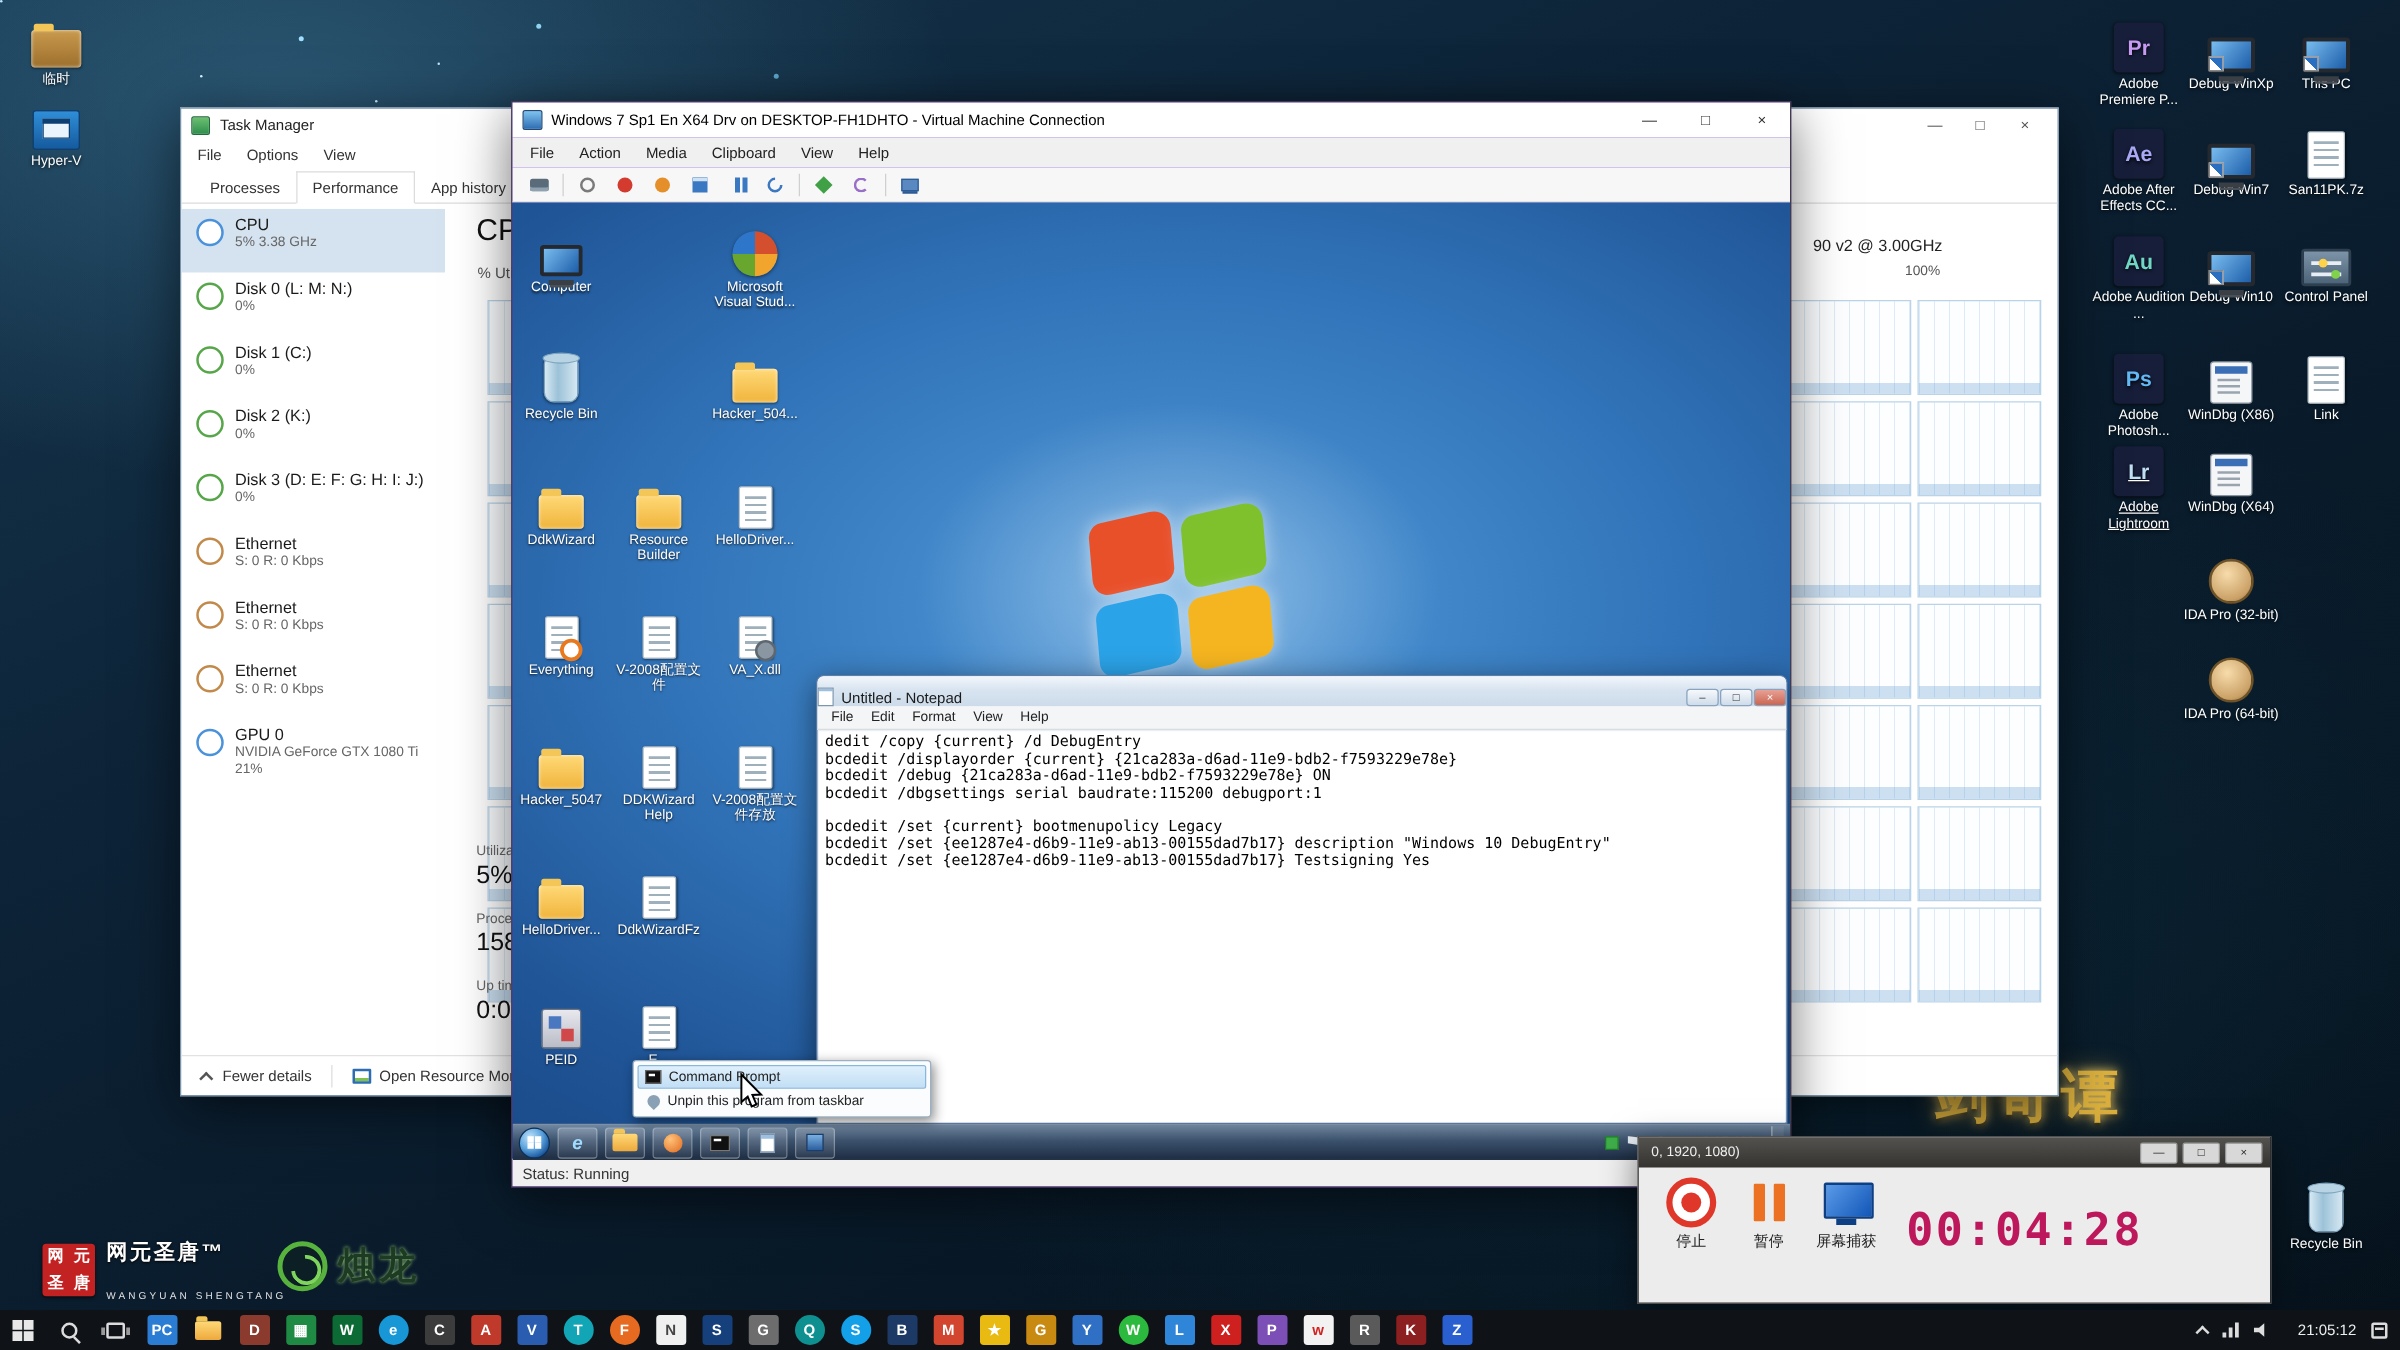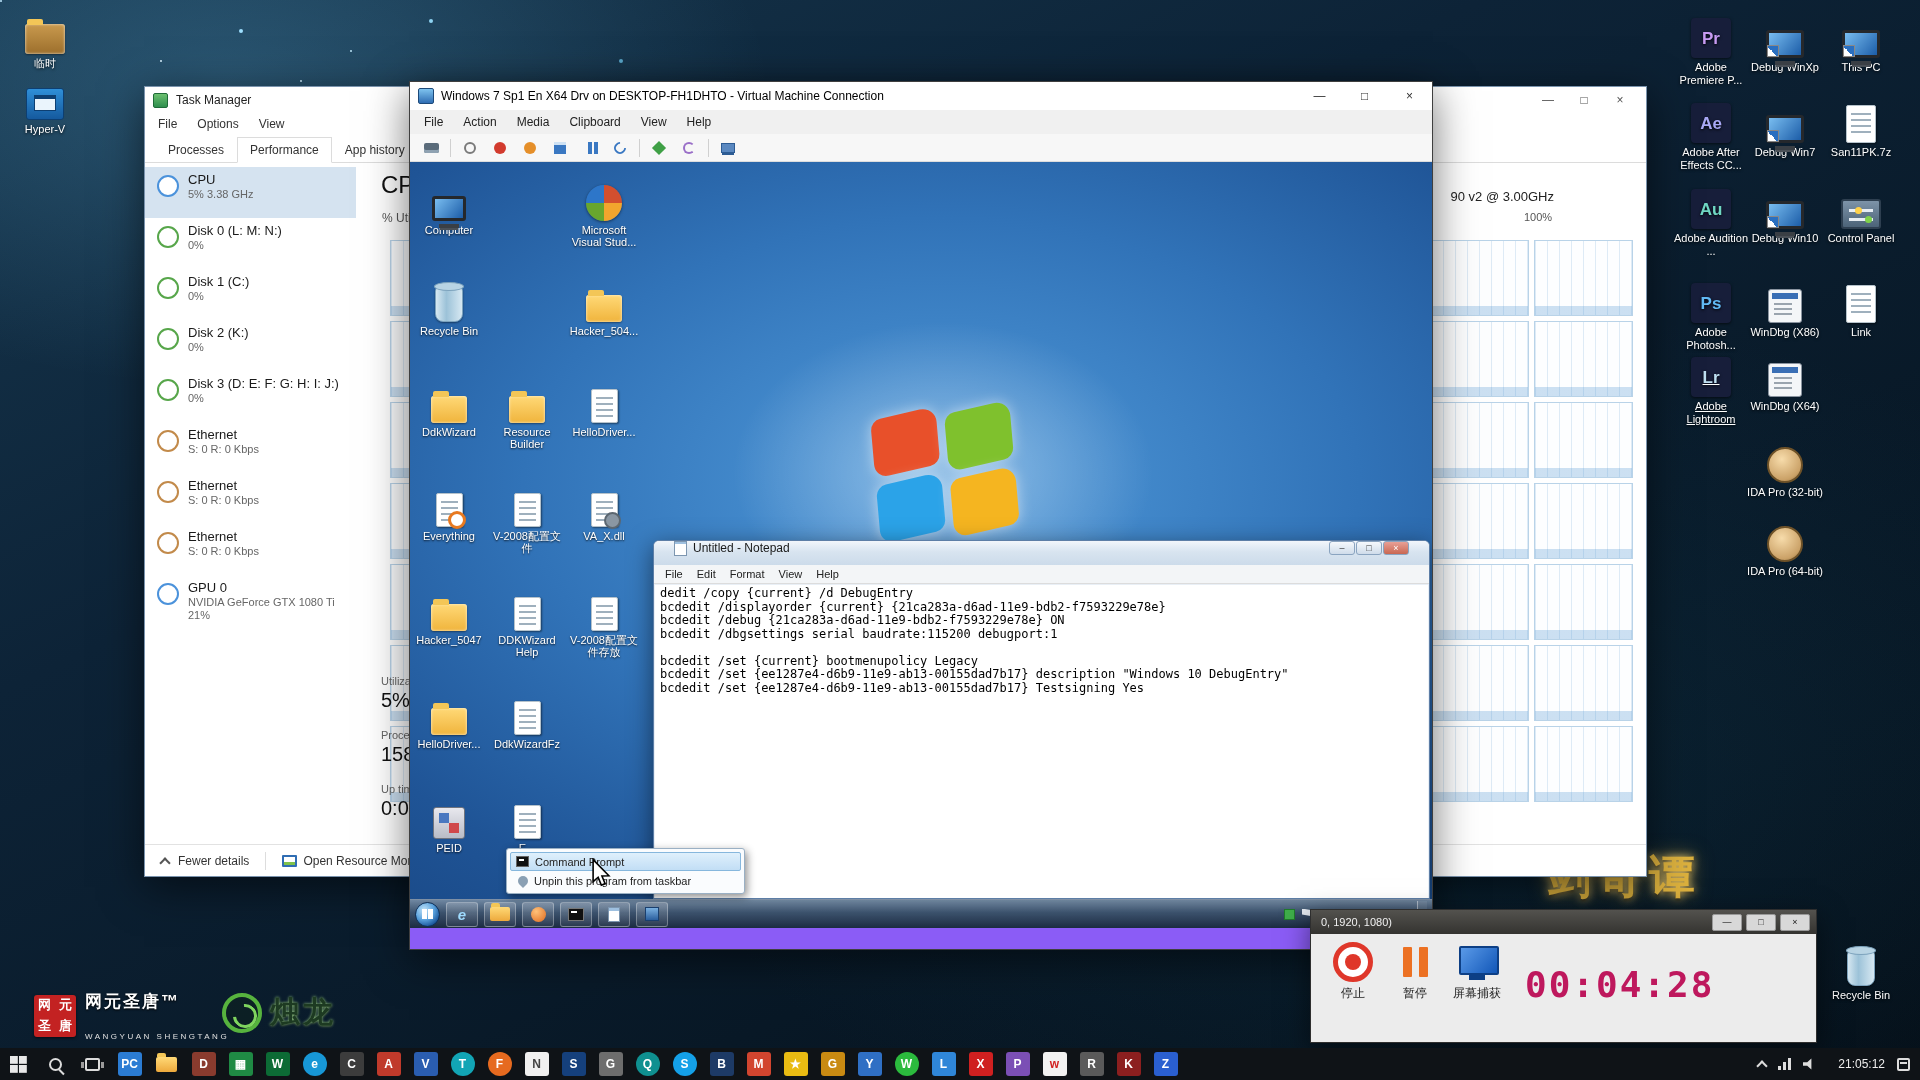--- a/index.html
+++ b/index.html
@@ -85,21 +85,21 @@
 .tm-gbox{border:1px solid #b9d3e8;background:
  linear-gradient(to top, rgba(76,146,208,.28) 9px, transparent 9px),
  repeating-linear-gradient(90deg, rgba(150,190,225,.30) 0 1px, transparent 1px 12px),#fdfeff}
 .tm-sl{font-size:11px;color:#666}
 .tm-sv{font-size:20px;color:#111}
 .tm-footer{position:absolute;left:0;right:0;bottom:0;height:32px;border-top:1px solid #e2e2e2;display:flex;align-items:center;font-size:12px;color:#333}
 .chev-up{width:8px;height:8px;border-left:2px solid #555;border-top:2px solid #555;transform:rotate(45deg);margin:4px 9px 0 16px}
 .tm-div{width:1px;height:18px;background:#ddd;margin:0 16px}
 .tm-rm-icon{width:15px;height:12px;border:2px solid #2f6db3;border-radius:1px;margin-right:6px;background:linear-gradient(to top,#7fc24a 3px,#fff 3px)}
 
-#vmwin{position:absolute;left:409px;top:81px;width:1024px;height:869px;background:#8b5cf6;border:1px solid #3f3f3f;z-index:20}
+#vmwin{position:absolute;left:409px;top:81px;width:1024px;height:869px;background:#6d28d9;border:1px solid #3f3f3f;z-index:20}
 .vm-titlebar{height:28px;display:flex;align-items:center;padding-left:8px;font-size:12px;color:#000;background:#fff}
 .vm-ic{width:16px;height:16px;margin-right:7px;background:linear-gradient(#7ec3ef,#2f6db3);border:1px solid #1d4a7a;border-radius:2px}
 .vm-btns{margin-left:auto;display:flex}
 .vm-btn{width:45px;height:27px;display:flex;align-items:center;justify-content:center;color:#333;font-size:12px}
 .vm-menubar{height:24px;background:#f0f0f0;display:flex;align-items:center;padding:0 4px;font-size:12px;color:#222}
 .vm-menu-item{padding:3px 10px}
 .vm-toolbar{height:28px;background:#f7f7f7;border-bottom:1px solid #ddd;display:flex;align-items:center;gap:8px;padding:0 10px}
 .vt-sep{width:1px;height:18px;background:#d0d0d0}
 .vtb{width:22px;height:22px;display:flex;align-items:center;justify-content:center;border-radius:3px}
 .vt-ctrl-alt-del i{display:block;width:15px;height:10px;background:#5a6b7a;border-radius:2px;box-shadow:inset 0 -3px 0 #8fa2b2}
@@ -119,21 +119,21 @@
  background:radial-gradient(closest-side,rgba(255,255,255,.38),rgba(255,255,255,0));z-index:0}
 .w7flag{position:absolute;left:465px;top:248px;width:140px;height:124px;display:grid;grid-template-columns:1fr 1fr;gap:8px;transform:rotate(-5deg);z-index:0}
 .w7flag i{display:block;border-radius:10px 16px 10px 14px;transform:skewY(-8deg);box-shadow:0 0 14px rgba(255,255,255,.5)}
 .w7icon{position:absolute;width:74px;text-align:center;color:#fff;font-size:11px;line-height:12px;text-shadow:0 1px 2px rgba(0,0,0,.85);z-index:1}
 .w7icon .icw{height:42px;display:flex;align-items:flex-end;justify-content:center;margin-bottom:3px}
 .w7icon .ic-folder{width:36px;height:27px}
 .w7icon .ic-page{width:27px;height:34px}
 .w7icon .ic-monitor{width:34px;height:25px}
 
 .notepad{position:absolute;left:243px;top:378px;width:777px;height:359px;z-index:2;border:1px solid #5d7ea6;border-radius:6px 6px 0 0;box-shadow:0 6px 24px rgba(0,0,0,.5);background:#e9eff6}
-.np-title{height:24px;border-radius:5px 5px 0 0;background:linear-gradient(180deg,#f2f6fb,#d8e4f0 45%,#ccdbea);display:flex;align-items:flex-start;padding:0 20px;font-size:12px;color:#1a1a1a}
+.np-title{height:24px;border-radius:5px 5px 0 0;background:linear-gradient(180deg,#f2f6fb,#d8e4f0 45%,#ccdbea);display:flex;align-items:flex-end;padding:0 0;font-size:12px;color:#1a1a1a}
 .np-ic{width:13px;height:15px;background:#fff;border:1px solid #7d96b0;margin-right:6px;box-shadow:inset 0 2px 0 #9ec0e0}
 .np-btns{margin-left:auto;display:flex;gap:1px}
 .np-btn{width:26px;height:14px;border:1px solid #8aa4c0;border-radius:3px;background:linear-gradient(#f6f9fc,#cfdcea);display:flex;align-items:center;justify-content:center;font-size:9px;color:#333}
 .np-btn.close{background:linear-gradient(#e8a096,#c96752);color:#fff}
 .np-menu{height:19px;background:#f3f5f7;display:flex;align-items:center;font-size:11px;padding:0 4px;border-bottom:1px solid #dcdcdc;color:#222}
 .np-menu div{padding:2px 7px}
 .np-text{position:absolute;left:1px;right:1px;top:44px;bottom:0;background:#fff;padding:2px 5px;font-family:"DejaVu Sans Mono",monospace;font-size:12px;line-height:13.5px;white-space:pre;color:#000;overflow:hidden}
 
 .jumplist{position:absolute;left:96px;top:686px;width:239px;height:46px;z-index:5;background:#fafcfe;border:1px solid #9ab0c4;border-radius:3px;box-shadow:2px 3px 9px rgba(0,0,0,.45);padding:3px 3px;font-size:11px;color:#222}
 .jl-item{height:19px;display:flex;align-items:center;gap:6px;padding:0 5px;border-radius:2px;border:1px solid transparent}
@@ -796,20 +796,28 @@
         <div class="t7-green"></div>
         <div class="t7-flag"></div>
         <div class="t7-net"></div>
         <div class="t7-vol"></div>
         <div class="w7clock">6:05 AM</div>
         <div class="showdesk"></div>
       </div>
     </div>
   </div>
 
+  <div class="vm-status">
+    <span>Status: Running</span>
+    <div class="vm-stat-icons">
+      <div class="st-display"></div>
+      <div class="st-usb"></div>
+      <div class="st-bulb"></div>
+    </div>
+  </div>
 </section>
 
 <section id="recorder">
   <div class="rec-title">
     <span>0, 1920, 1080)</span>
     <div class="rec-btns">
       <div class="rec-btn">—</div>
       <div class="rec-btn">□</div>
       <div class="rec-btn">×</div>
     </div>

